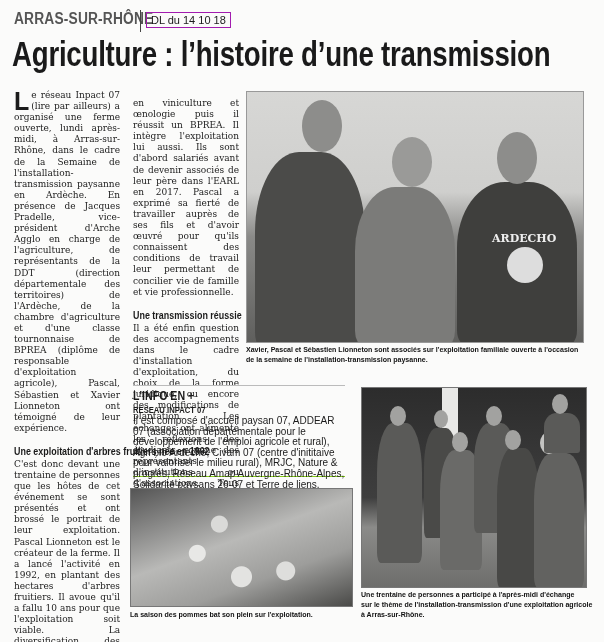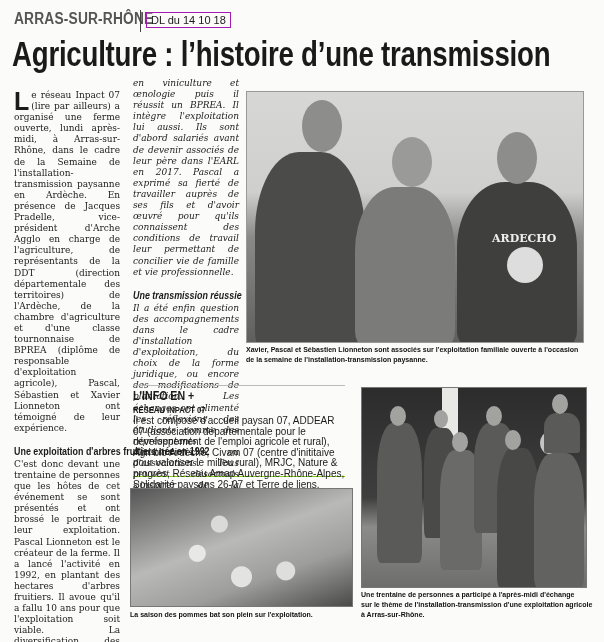--- a/index.html
+++ b/index.html
@@ -5,21 +5,21 @@
   html, body { margin:0; padding:0; }
   body { width:604px; height:642px; background:#fbfbfa; position:relative; overflow:hidden; font-family:"DejaVu Serif", serif; color:#1b1b1b; }
   .abs { position:absolute; }
   .section { left:14px; top:10px; font-family:"Liberation Sans", sans-serif; font-weight:bold; font-size:16px; color:#555; letter-spacing:0.2px; transform:scaleX(0.86); transform-origin:left; }
   .sep { left:140px; top:10px; width:1px; height:22px; background:#444; }
   .dateline { left:146px; top:12px; border:1px solid #a21caf; font-family:"Liberation Sans", sans-serif; font-size:11px; padding:0 4px; line-height:14px; }
   .headline { left:12px; top:34px; font-family:"Liberation Sans", sans-serif; font-weight:bold; font-size:35px; line-height:40px; color:#1a1a1a; white-space:nowrap; transform:scaleX(0.79); transform-origin:left; letter-spacing:-0.3px; }
   .col { font-size:9px; line-height:11.1px; text-align:justify; }
   .col p { margin:0; }
   .col1 { left:14px; top:90px; width:106px; }
-  .col2 { left:133px; top:78px; width:106px;font-style:italic; }
+  .col2 { left:133px; top:98px; width:106px; }
   .lettrine { float:left; font-family:"Liberation Sans", sans-serif; font-weight:bold; font-size:25px; line-height:20px; margin:1px 2px 0 0; }
   .sub { font-family:"Liberation Sans", sans-serif; font-weight:bold; font-size:10.5px; line-height:11px; margin:12px 0 2px 0; transform:scaleX(0.85); transform-origin:left; white-space:nowrap; }
   .sign { font-family:"Liberation Sans", sans-serif; font-weight:bold; font-size:8px; text-align:right; margin-top:4px; }
   .photo { background:#777; overflow:hidden; }
   .photo1 { left:246px; top:91px; width:336px; height:250px; border:1px solid #999;
     background: linear-gradient(180deg,#d7d7d5 0%,#cfcfcd 40%,#8a8a88 58%,#5f5f5d 100%); font-weight: bold; }
   .person { position:absolute; border-radius:40% 40% 10% 10%; }
   .head { position:absolute; border-radius:50%; background:#8d8d8b; }
   .cap { font-family:"Liberation Sans", sans-serif; font-weight:bold; font-size:8px; line-height:10px; color:#111; transform:scaleX(0.88); transform-origin:left; white-space:nowrap; }
   .cap1 { left:246px; top:345px; }

